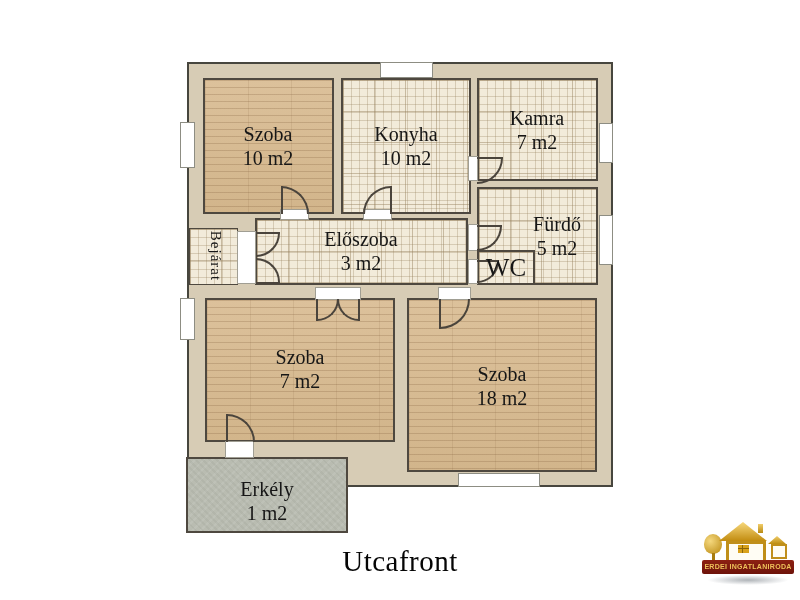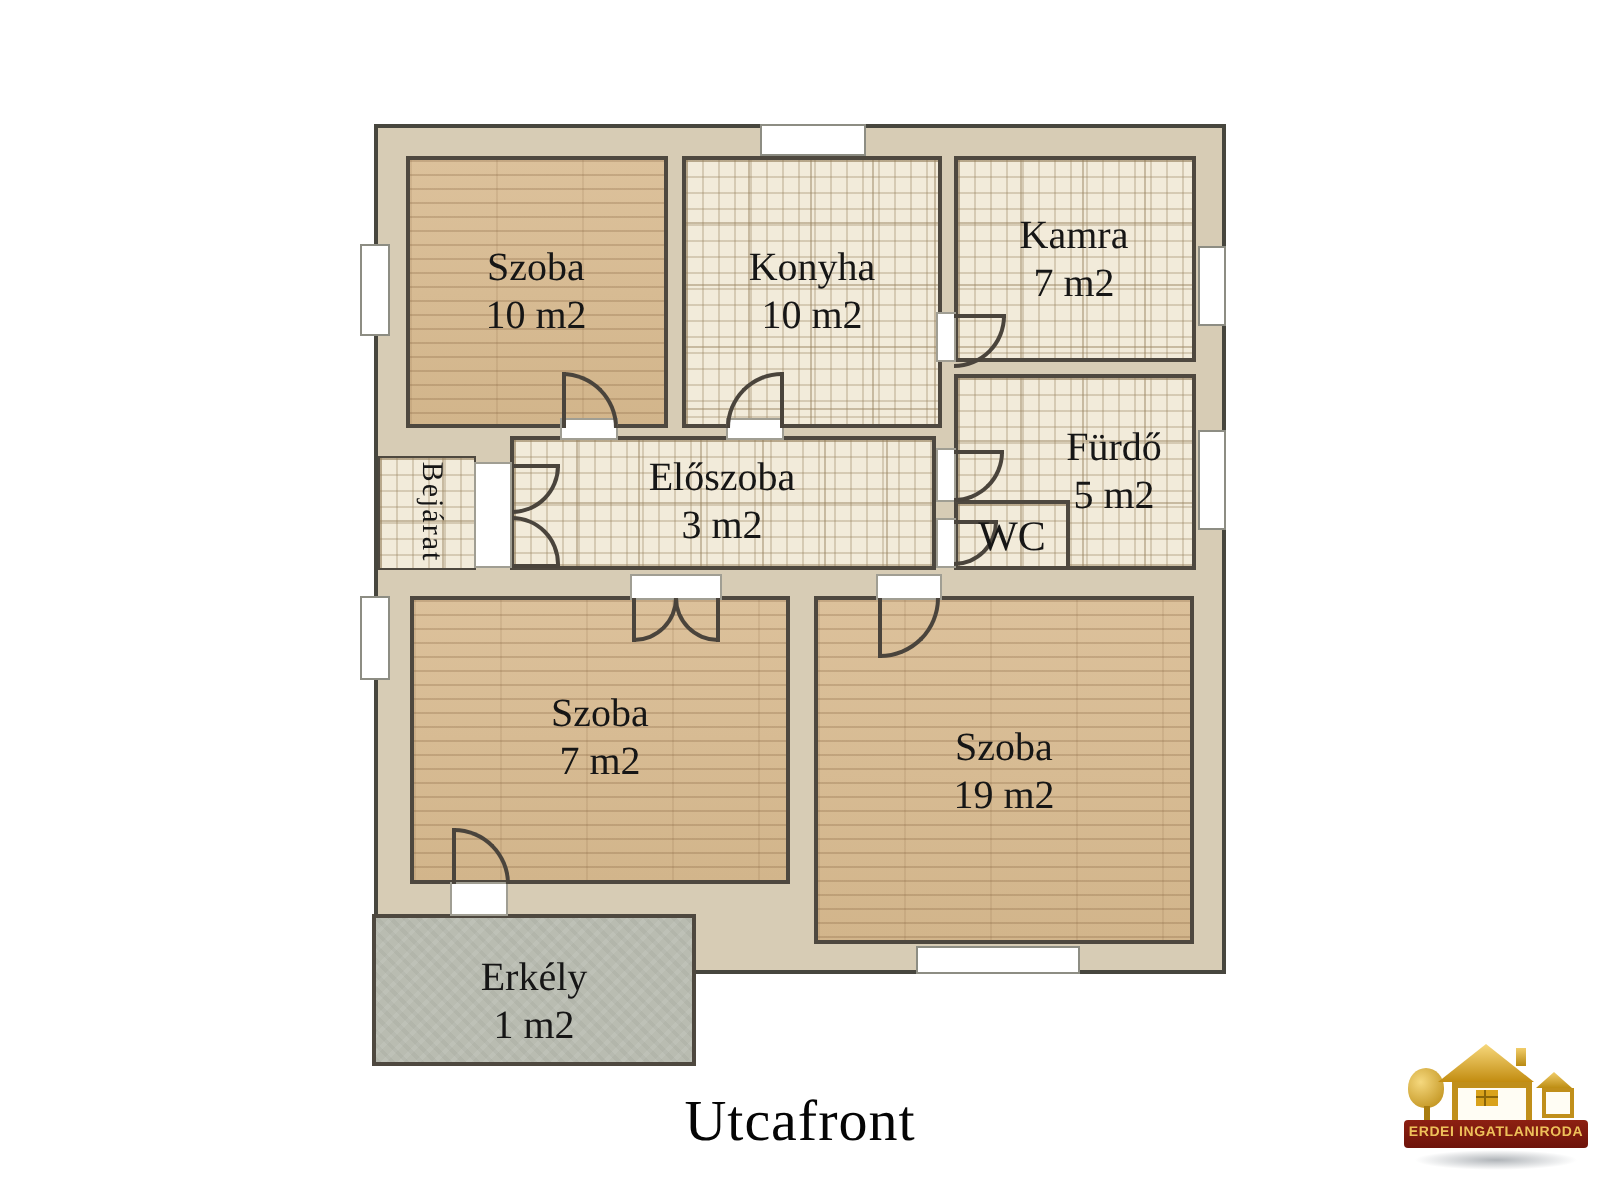--- a/index.html
+++ b/index.html
@@ -39,21 +39,21 @@
   .leaf{background:#4a443c;}
   .arc{border:0 solid #4a443c;background:transparent;}
   .arc.br{border-right-width:2px;border-bottom-width:2px;border-bottom-right-radius:100% 100%;}
   .arc.bl{border-left-width:2px;border-bottom-width:2px;border-bottom-left-radius:100% 100%;}
   .arc.tr{border-top-width:2px;border-right-width:2px;border-top-right-radius:100% 100%;}
   .arc.tl{border-top-width:2px;border-left-width:2px;border-top-left-radius:100% 100%;}
 
   
   .lbl{position:absolute;transform:translate(-50%,-50%);text-align:center;
        font-size:20px;line-height:24px;color:#161616;white-space:nowrap;}
-  .lbl-wc{font-size:21px;}
+  .lbl-wc{font-size:25px;}
   .lbl-vert{writing-mode:vertical-rl;font-size:15px;line-height:15px;letter-spacing:1px;}
 
   
   .logo{position:absolute;left:702px;top:516px;width:92px;height:72px;}
   .logo .shadow{position:absolute;left:5px;top:59px;width:82px;height:10px;
     background:radial-gradient(ellipse at center, rgba(110,118,126,.55) 0%, rgba(110,118,126,0) 70%);}
   .logo .banner{position:absolute;left:0;top:44px;width:92px;height:14px;border-radius:2px;
     background:linear-gradient(180deg,#8d2012,#6d130a);
     color:#eec05a;font-family:"Liberation Sans","DejaVu Sans",sans-serif;
     font-size:7px;font-weight:bold;letter-spacing:.3px;text-align:center;line-height:14px;}
@@ -160,21 +160,21 @@
   </div>
   <div class="lbl lbl-vert" style="left:215px;top:256px;">
     <div>Bejárat</div>
   </div>
   <div class="lbl" style="left:300px;top:369px;">
     <div>Szoba</div>
     <div>7 m2</div>
   </div>
   <div class="lbl" style="left:502px;top:386px;">
     <div>Szoba</div>
-    <div>19 m2</div>
+    <div>18 m2</div>
   </div>
   <div class="lbl" style="left:267px;top:501px;font-family:Liberation Serif, serif;">
     <div>Erkély</div>
     <div>1 m2</div>
   </div>
 
   <div class="title title-bottom">Utcafront</div>
 
   <div class="logo">
     <div class="shadow"></div>

